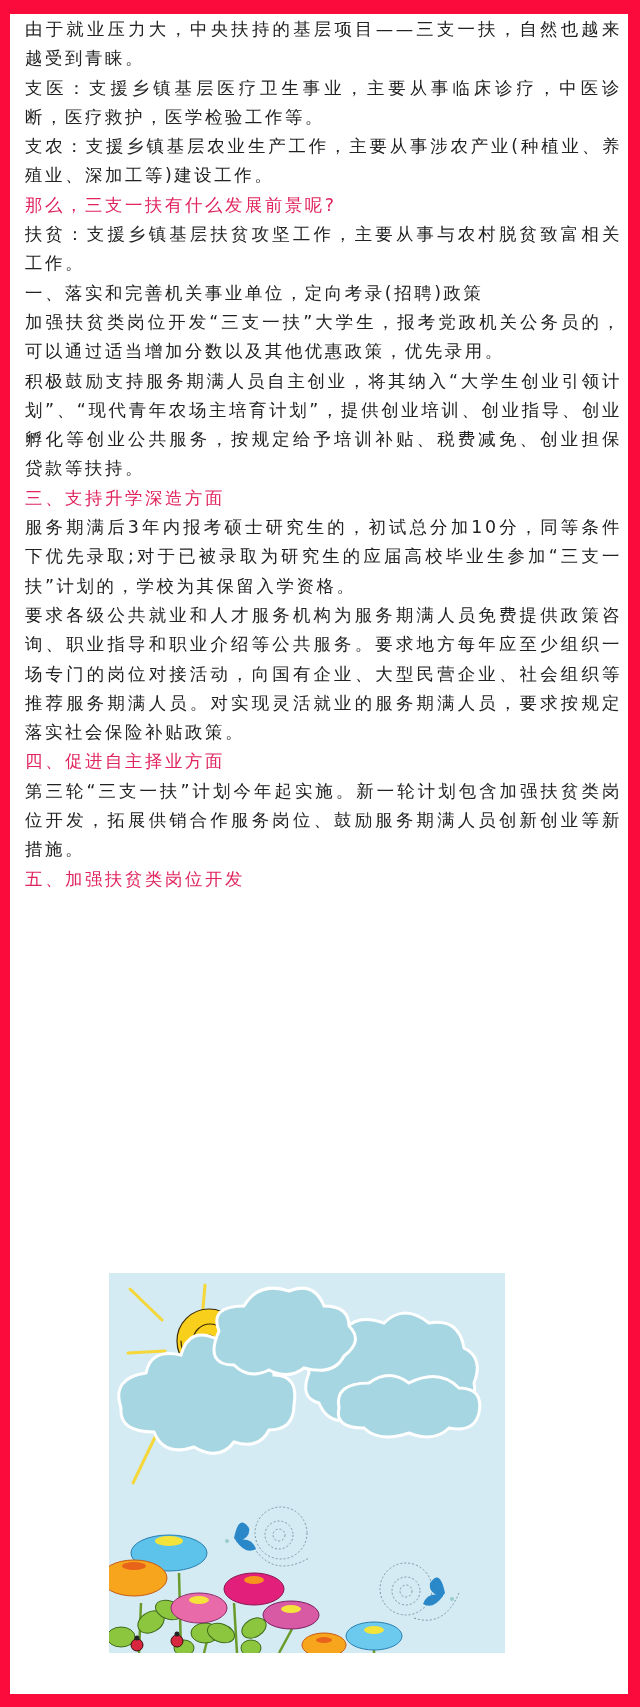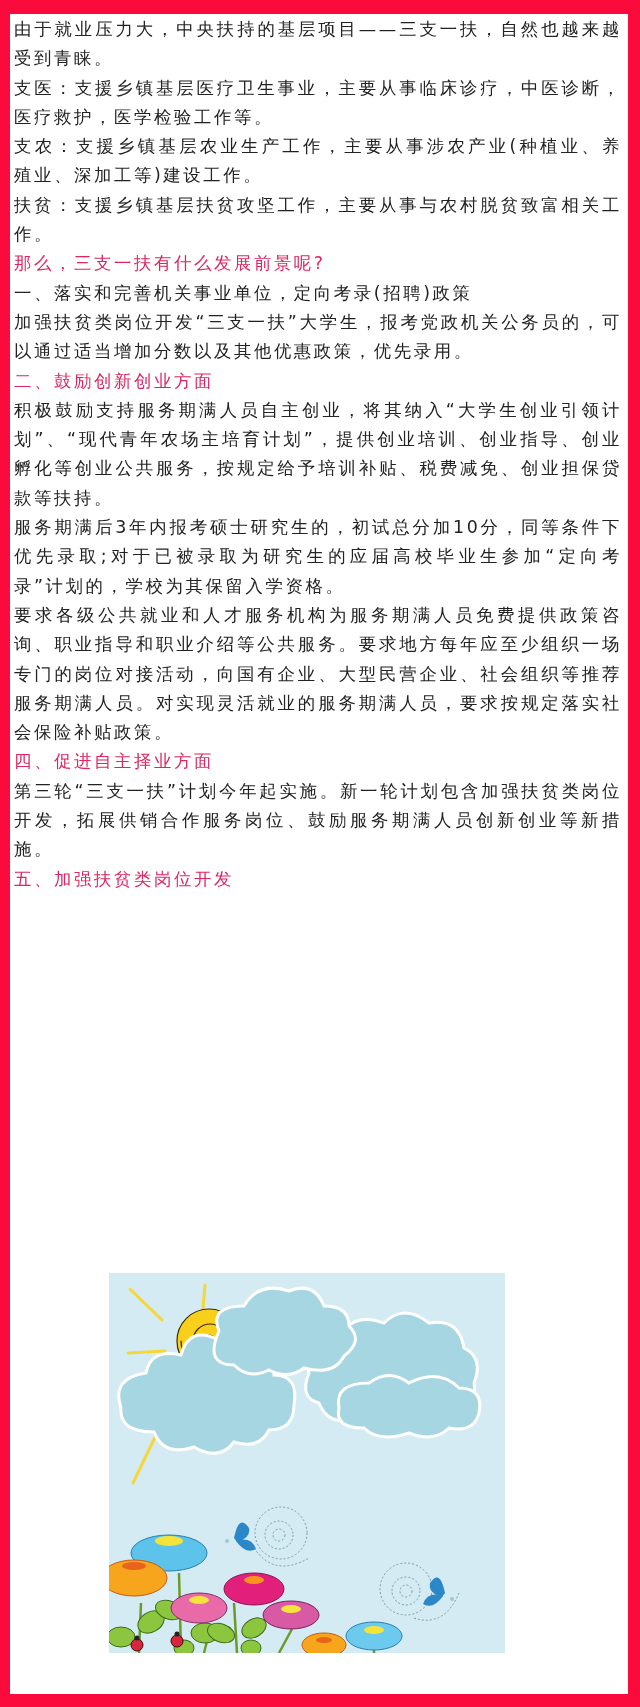--- a/index.html
+++ b/index.html
@@ -9,21 +9,21 @@
     position: relative;
     overflow: hidden;
     font-family: "DejaVu Sans", "Liberation Sans", sans-serif;
   }
   .page {
     position: absolute;
     left: 10px; top: 14px;
     width: 618px; height: 1680px;
     background: #ffffff;
     box-sizing: border-box;
-    padding: 1px 6px 0 4px;
+    padding: 1px 6px 0 15px;
   }
   .para {
     margin: 0;
     font-size: 17.4px;
     line-height: 29.3px;
     letter-spacing: 2.6px;
     color: #222222;
     text-align: justify;
     word-break: break-all;
   }
@@ -35,27 +35,27 @@
   }
   .illustration svg { display: block; }
 </style>
 </head>
 <body>
 
 <div class="page">
   <p class="para">由于就业压力大，中央扶持的基层项目——三支一扶，自然也越来越受到青睐。</p>
   <p class="para">支医：支援乡镇基层医疗卫生事业，主要从事临床诊疗，中医诊断，医疗救护，医学检验工作等。</p>
   <p class="para">支农：支援乡镇基层农业生产工作，主要从事涉农产业(种植业、养殖业、深加工等)建设工作。</p>
+  <p class="para heading">那么，三支一扶有什么发展前景呢?</p>
   <p class="para">扶贫：支援乡镇基层扶贫攻坚工作，主要从事与农村脱贫致富相关工作。</p>
-  <p class="para heading">那么，三支一扶有什么发展前景呢?</p>
   <p class="para">一、落实和完善机关事业单位，定向考录(招聘)政策</p>
   <p class="para">加强扶贫类岗位开发“三支一扶”大学生，报考党政机关公务员的，可以通过适当增加分数以及其他优惠政策，优先录用。</p>
-  <p class="para heading">二、鼓励创新创业方面</p>
   <p class="para">积极鼓励支持服务期满人员自主创业，将其纳入“大学生创业引领计划”、“现代青年农场主培育计划”，提供创业培训、创业指导、创业孵化等创业公共服务，按规定给予培训补贴、税费减免、创业担保贷款等扶持。</p>
-  <p class="para">服务期满后3年内报考硕士研究生的，初试总分加10分，同等条件下优先录取;对于已被录取为研究生的应届高校毕业生参加“定向考录”计划的，学校为其保留入学资格。</p>
+  <p class="para heading">三、支持升学深造方面</p>
+  <p class="para">服务期满后3年内报考硕士研究生的，初试总分加10分，同等条件下优先录取;对于已被录取为研究生的应届高校毕业生参加“三支一扶”计划的，学校为其保留入学资格。</p>
   <p class="para">要求各级公共就业和人才服务机构为服务期满人员免费提供政策咨询、职业指导和职业介绍等公共服务。要求地方每年应至少组织一场专门的岗位对接活动，向国有企业、大型民营企业、社会组织等推荐服务期满人员。对实现灵活就业的服务期满人员，要求按规定落实社会保险补贴政策。</p>
   <p class="para heading">四、促进自主择业方面</p>
   <p class="para">第三轮“三支一扶”计划今年起实施。新一轮计划包含加强扶贫类岗位开发，拓展供销合作服务岗位、鼓励服务期满人员创新创业等新措施。</p>
   <p class="para heading">五、加强扶贫类岗位开发</p>
 
   <div class="illustration">
     <svg width="396" height="380" viewBox="0 0 396 380" xmlns="http://www.w3.org/2000/svg">
       <rect x="0" y="0" width="396" height="380" fill="#d4ebf4"></rect>
 
       <g stroke="#f5d73a" stroke-width="3" stroke-linecap="round">

